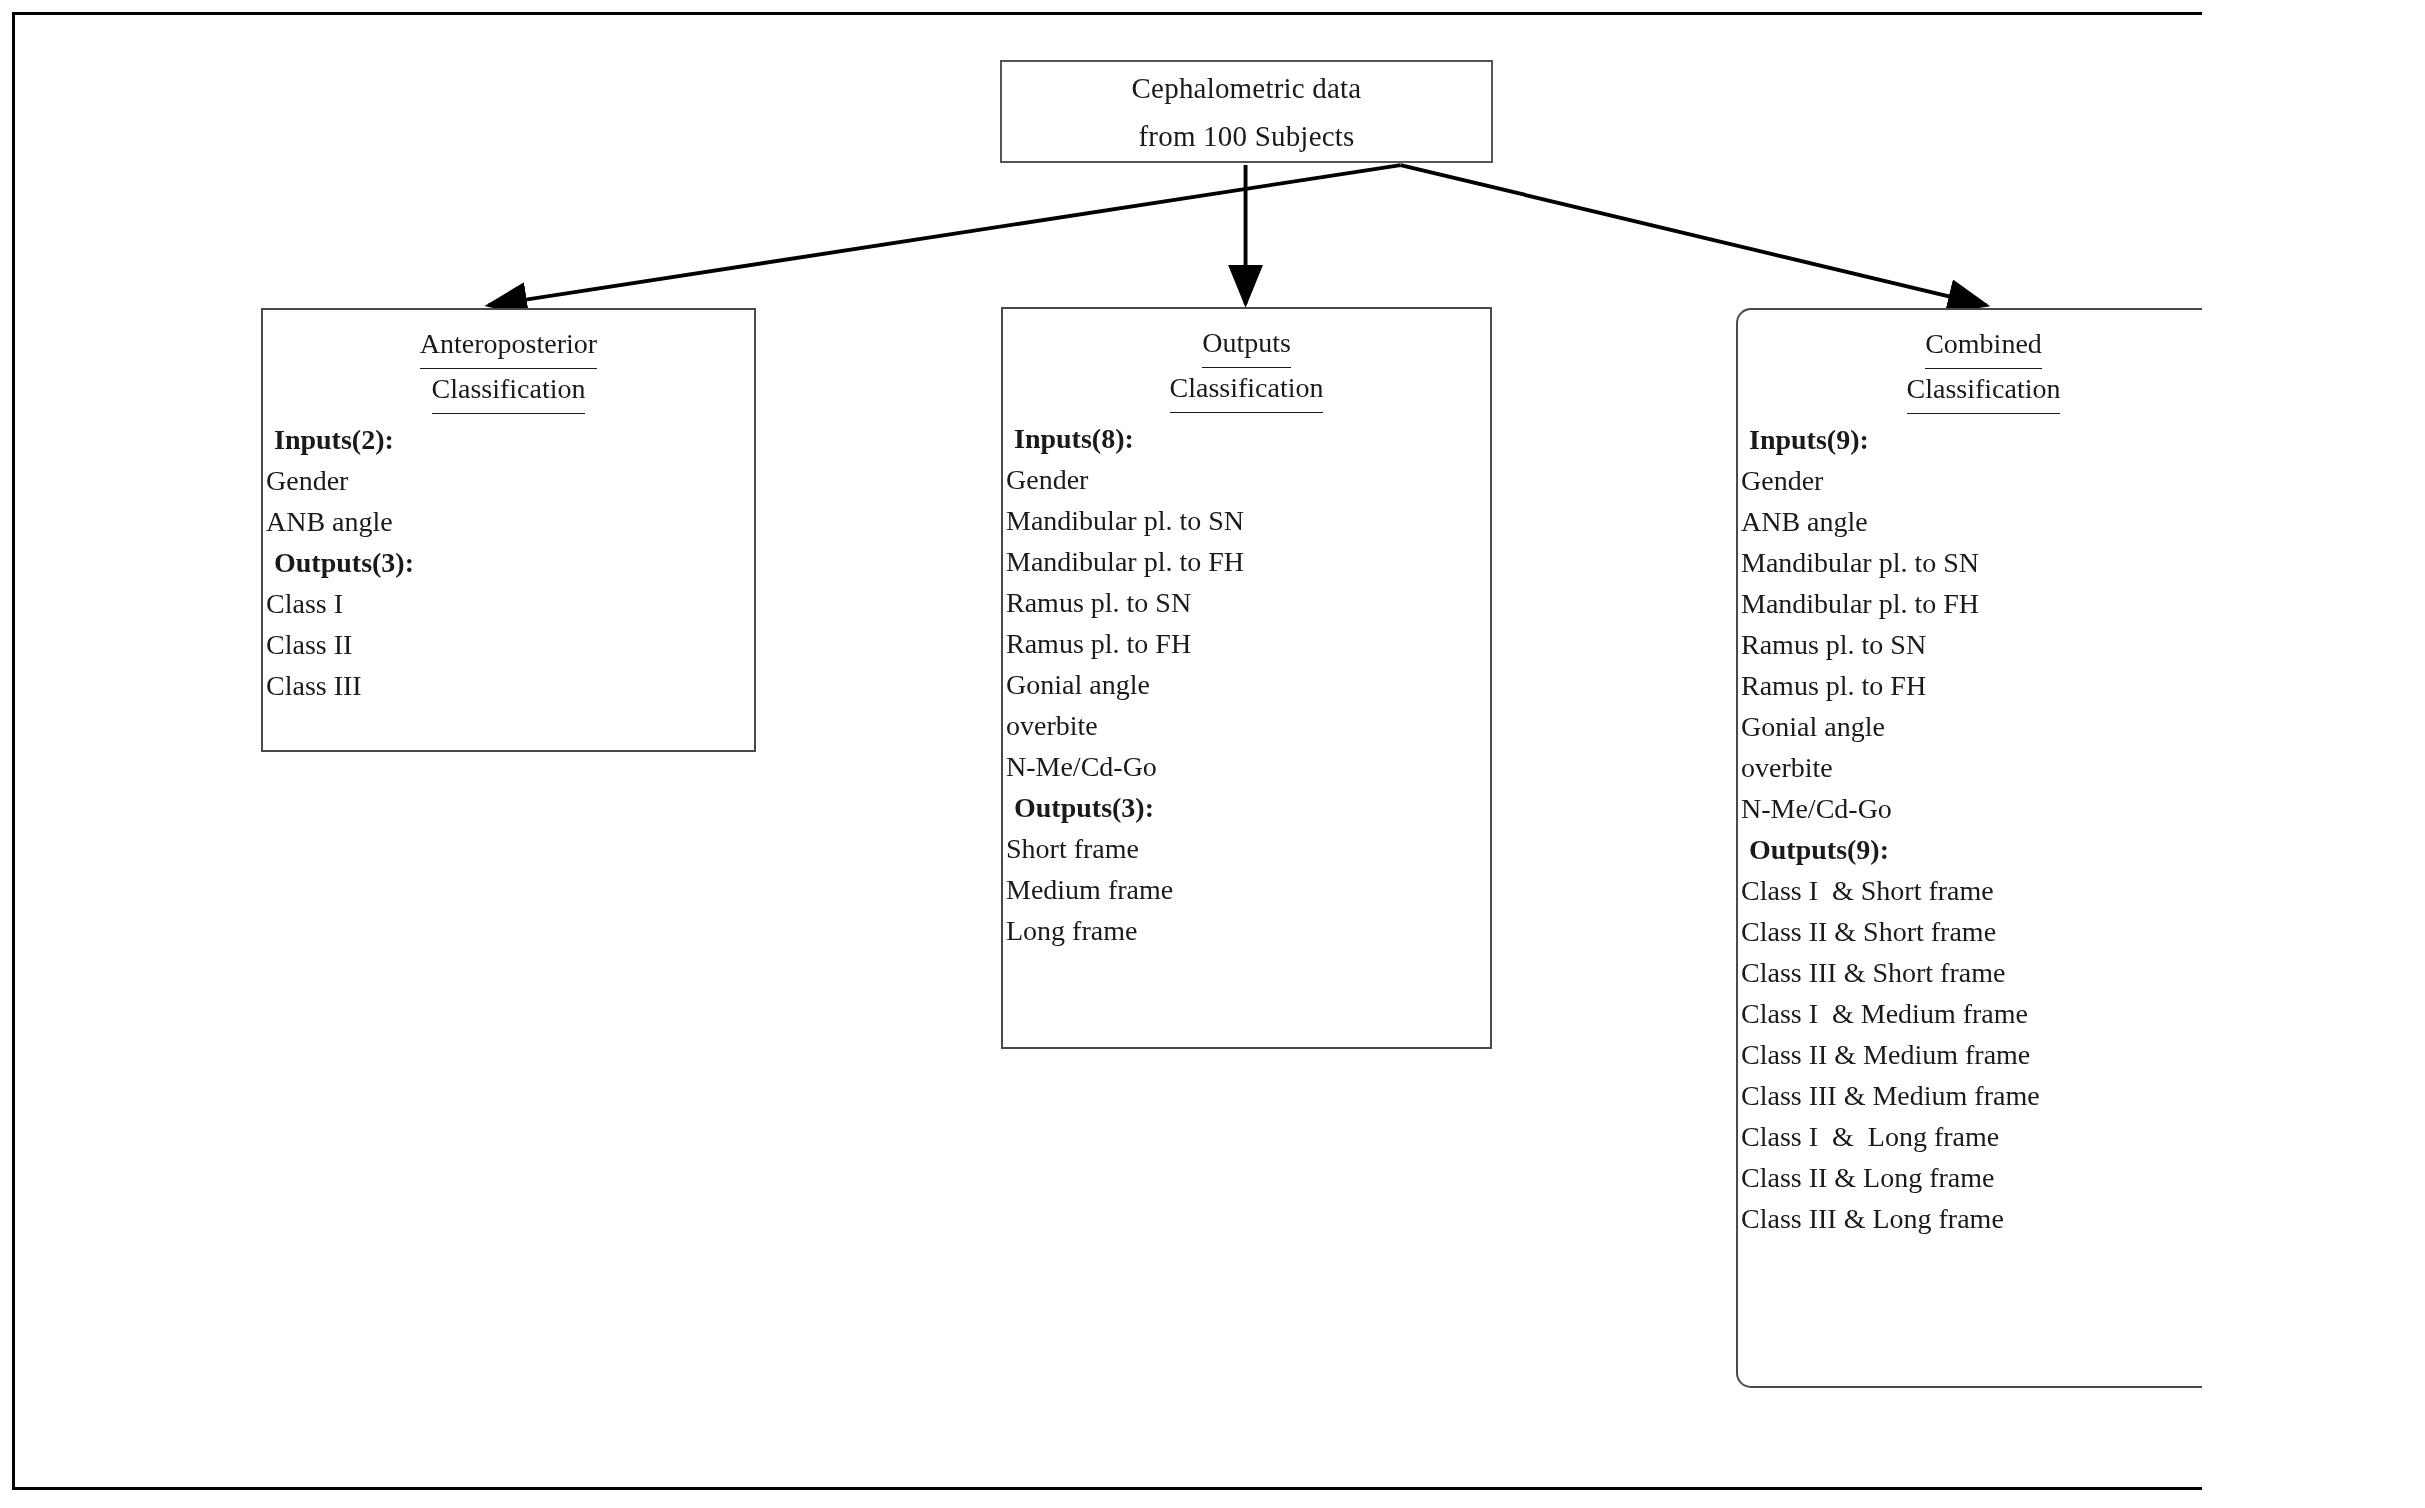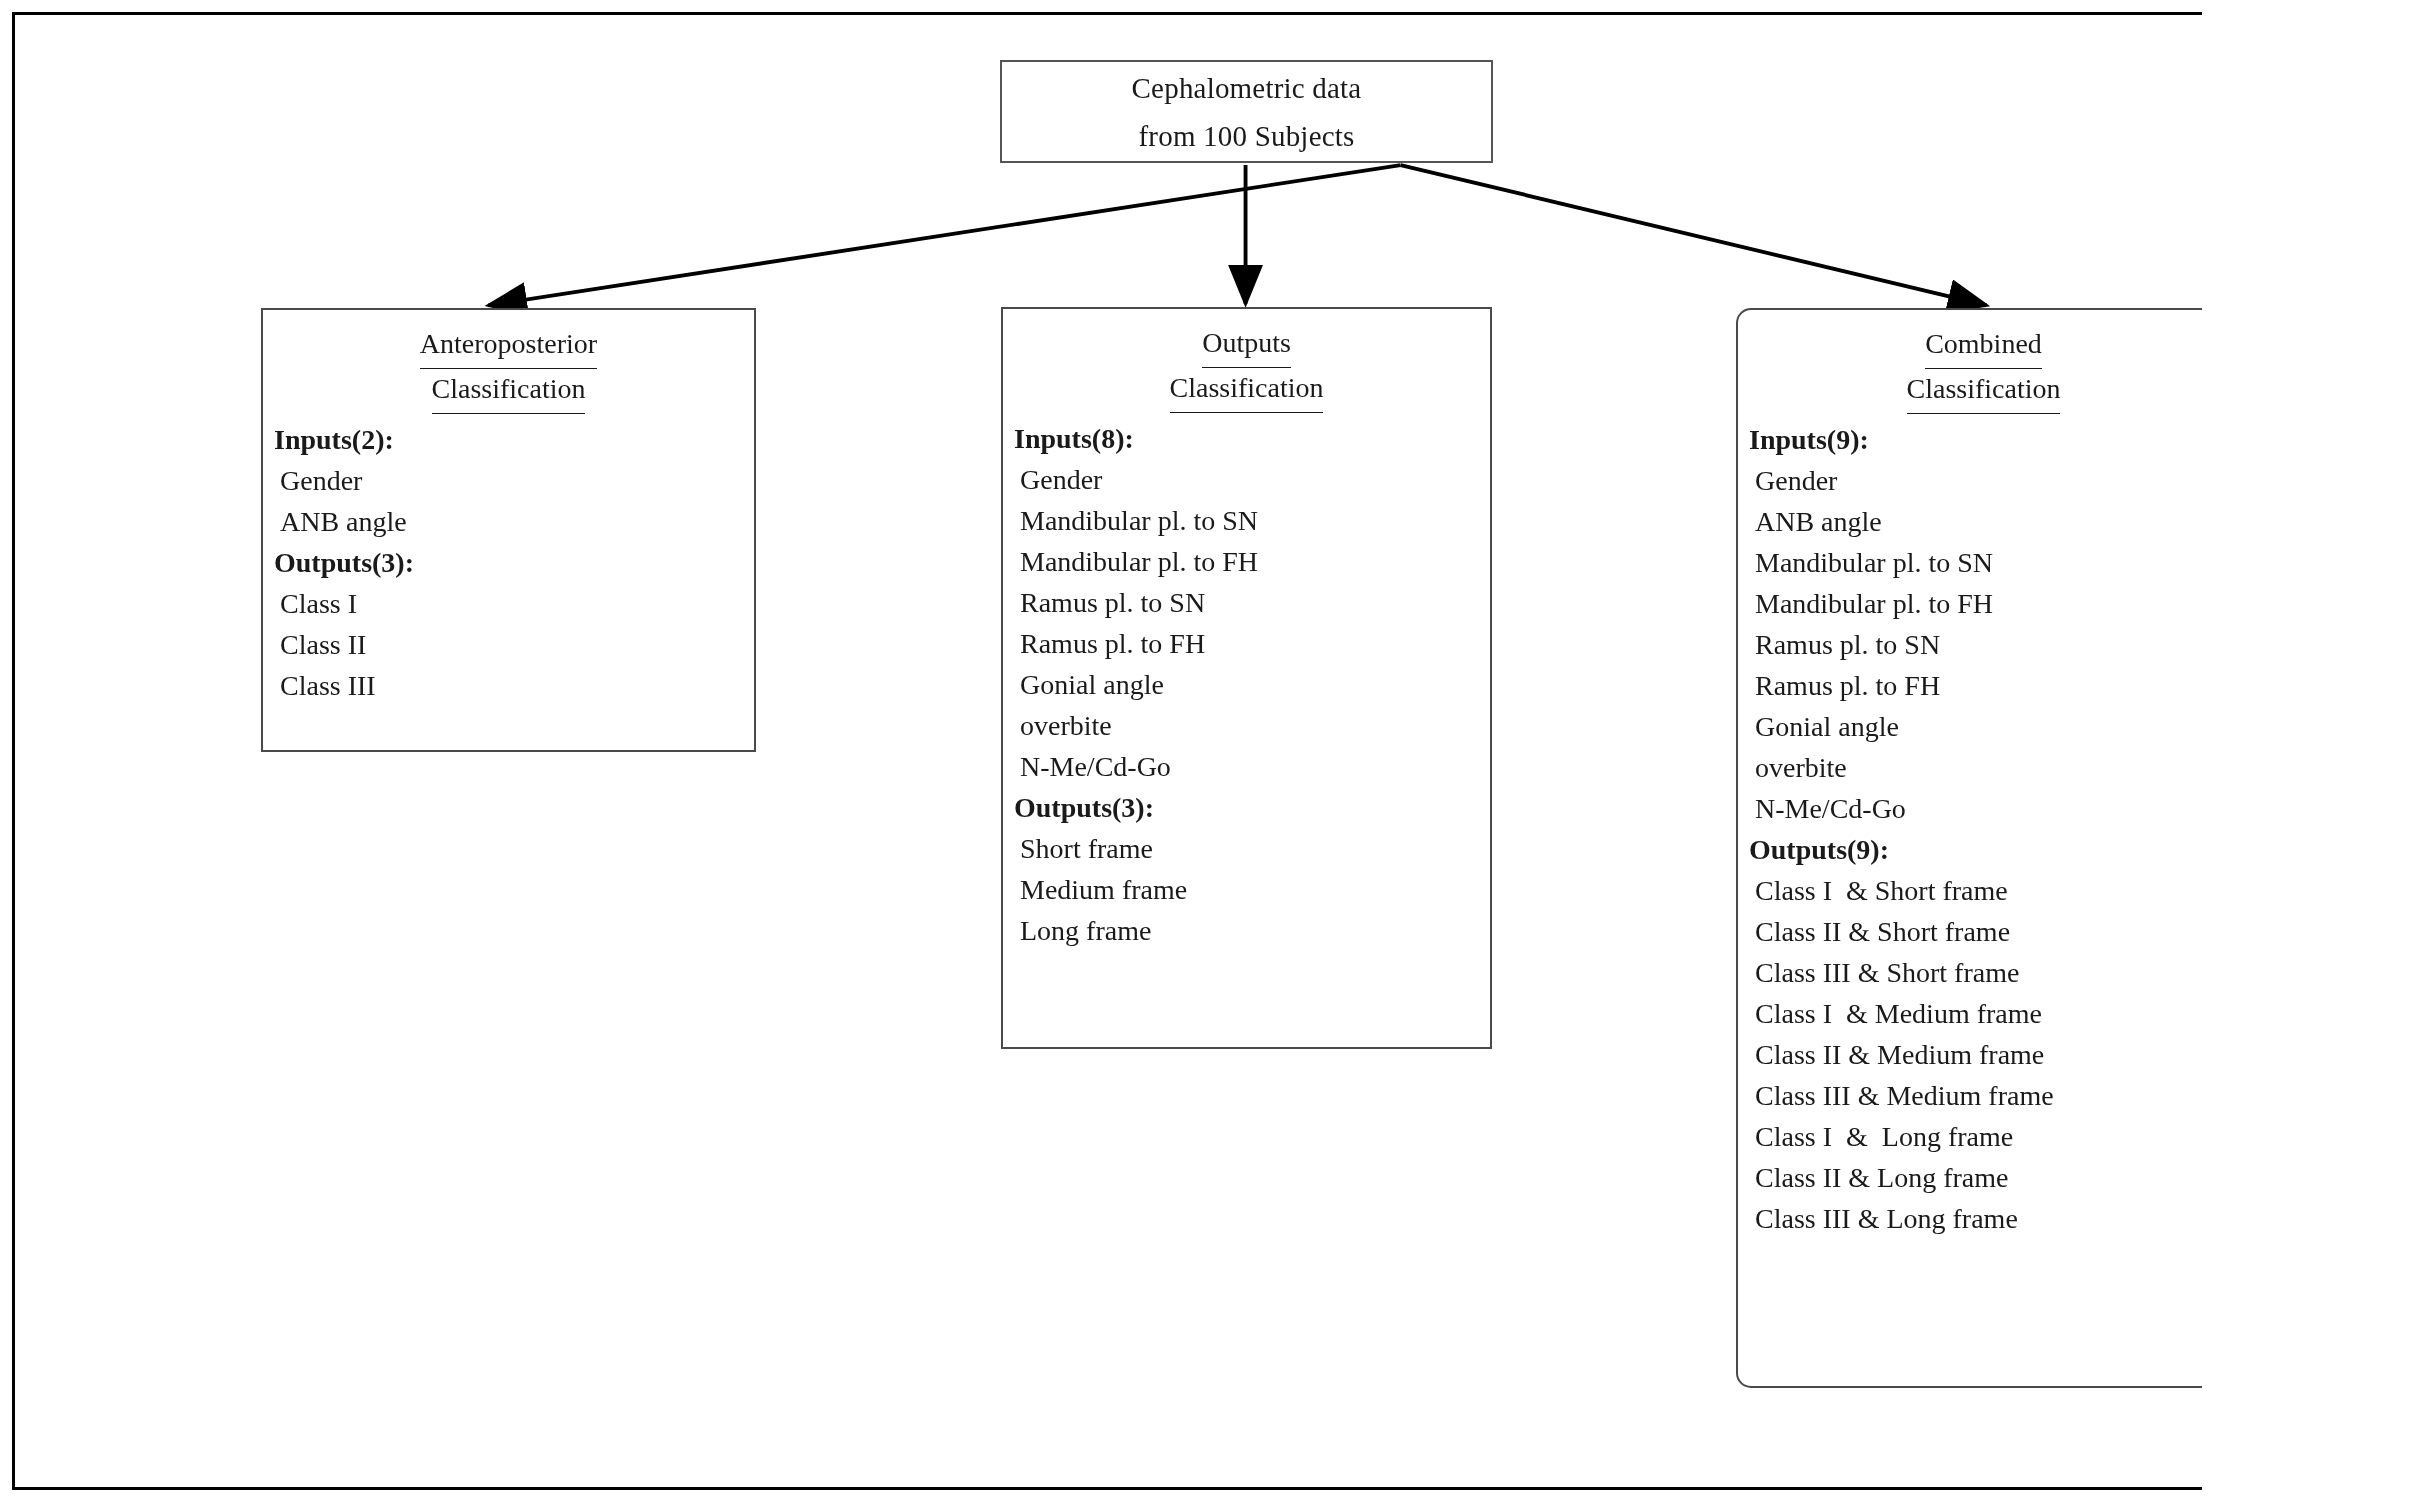--- a/index.html
+++ b/index.html
@@ -95,21 +95,21 @@
   .section-label {
     font-size: 28px;
     line-height: 41px;
     font-weight: bold;
     padding-left: 11px;
     white-space: nowrap;
   }
   .list-item {
     font-size: 28px;
     line-height: 41px;
-    padding-left: 17px;
+    padding-left: 3px;
     white-space: pre;
   }
 </style>
 </head>
 <body>
 
 <div id="page">
 
   <div id="outer-frame"></div>
 

